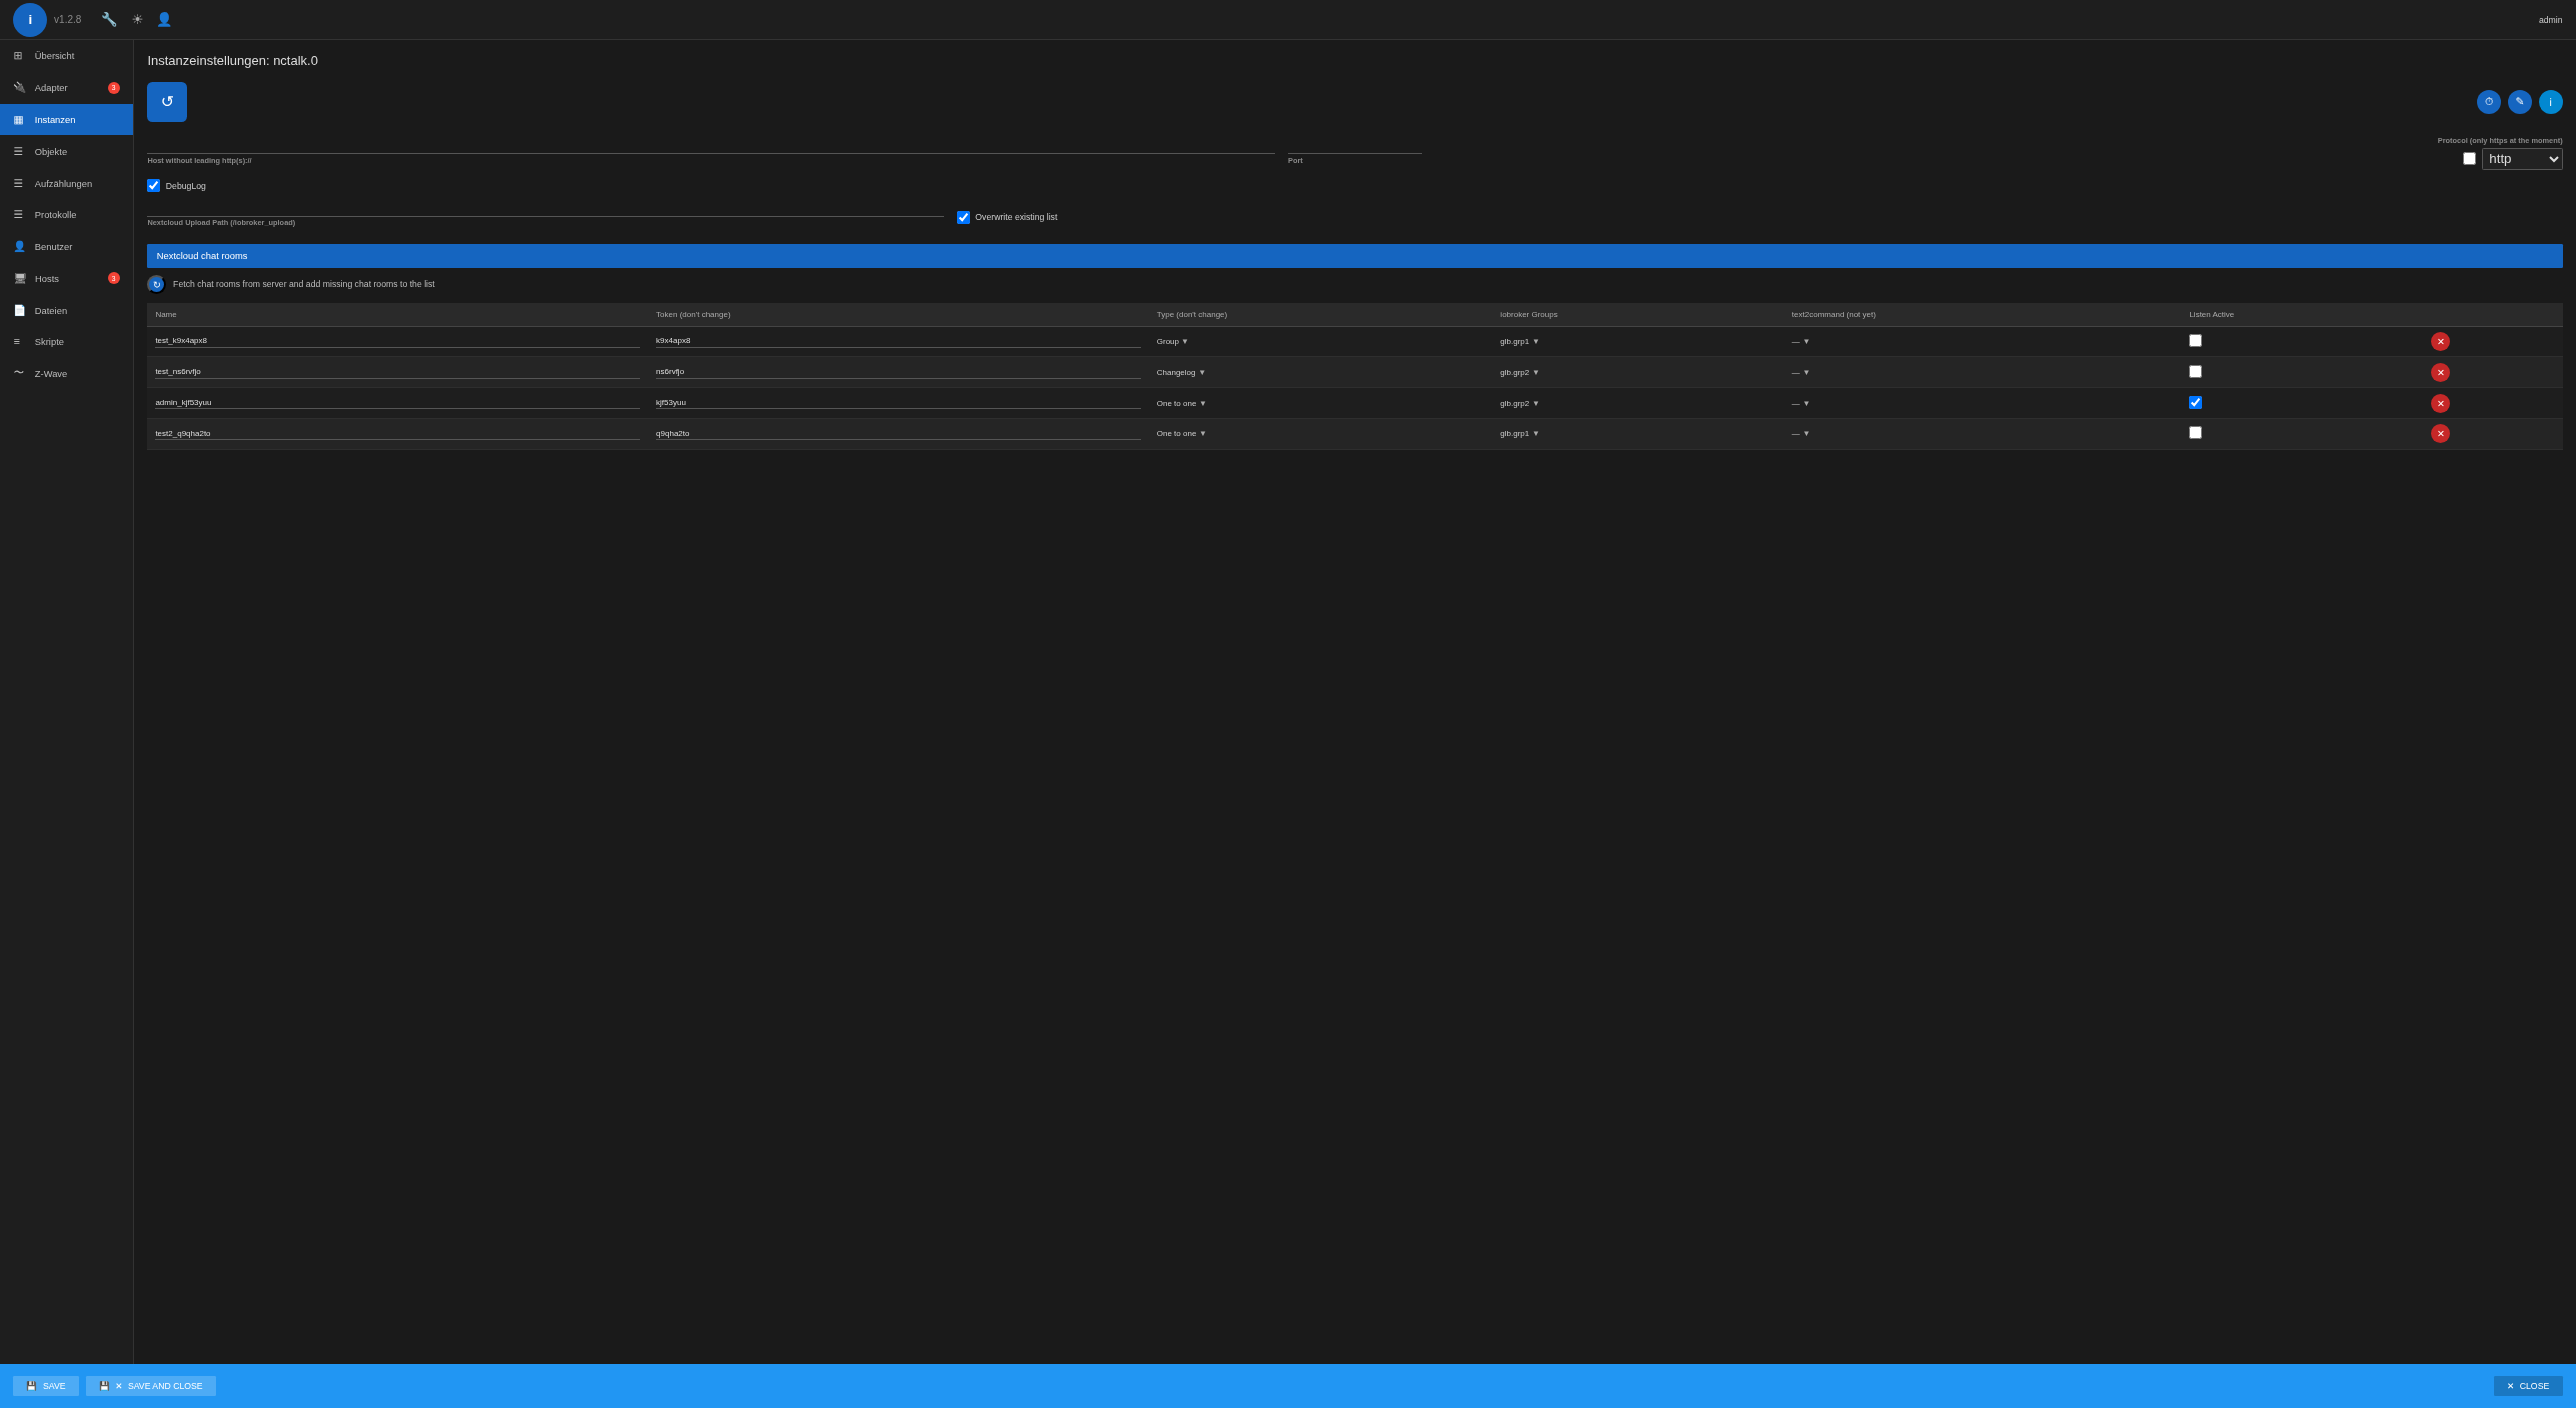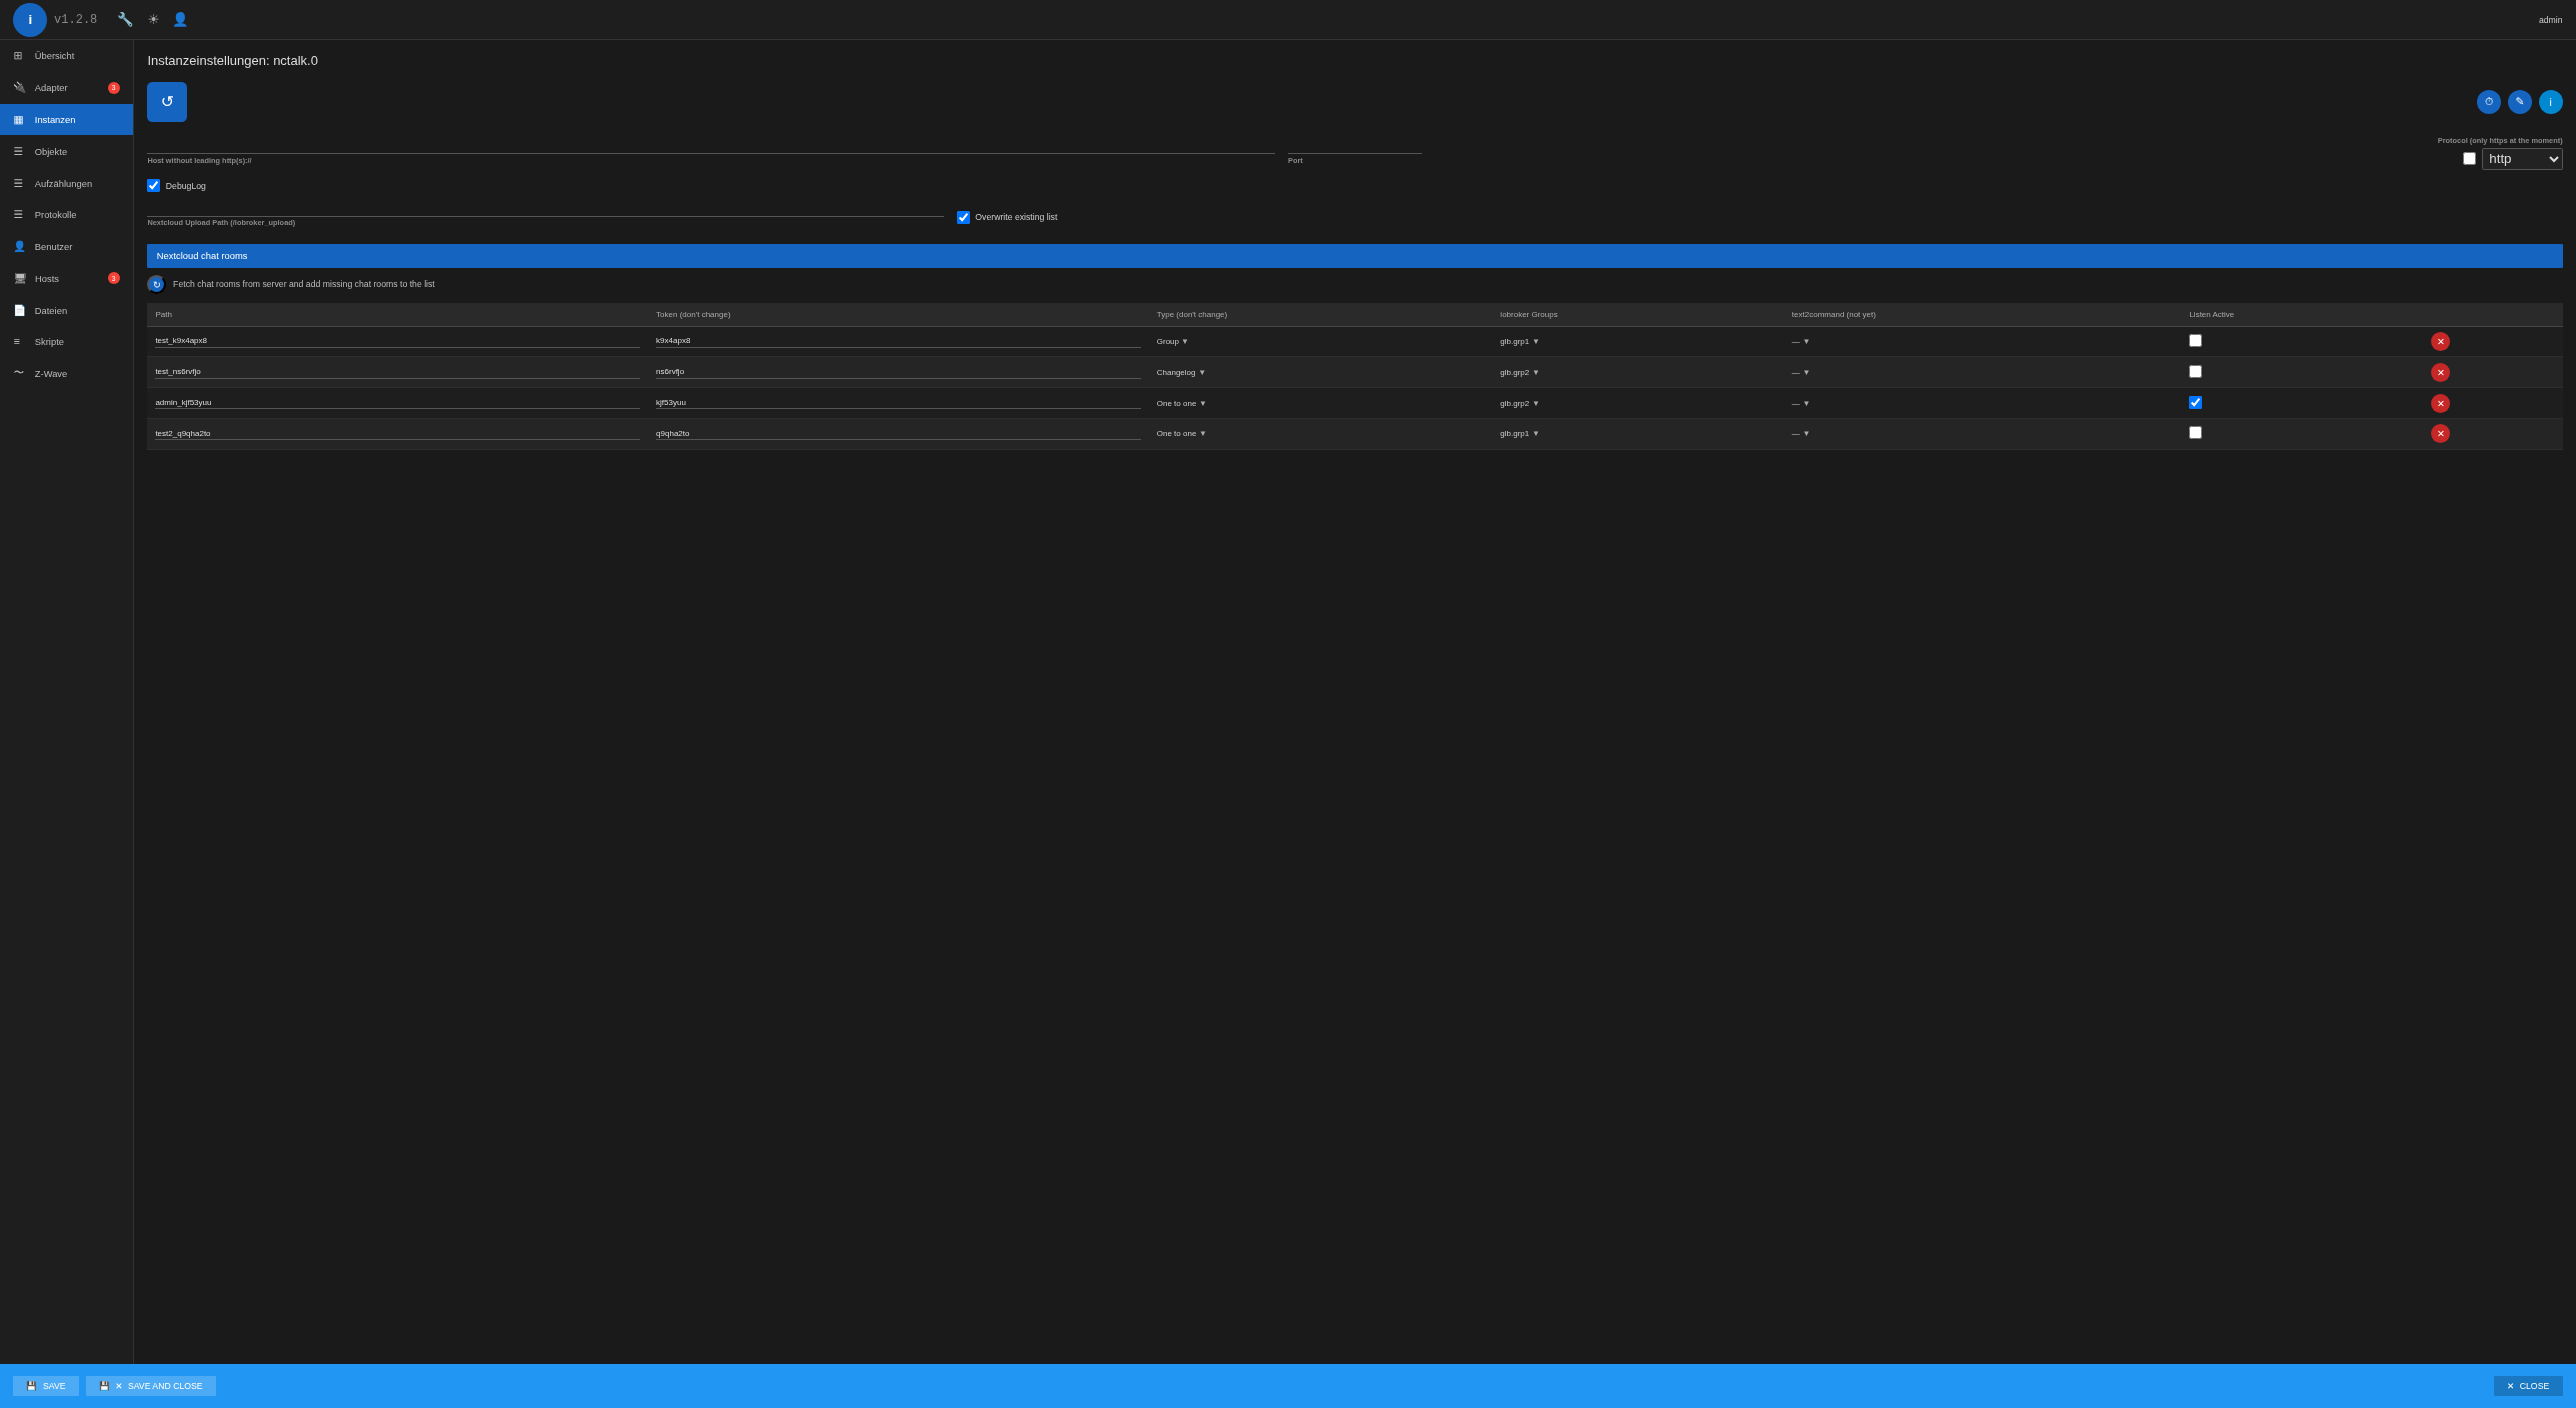--- a/index.html
+++ b/index.html
@@ -18,21 +18,21 @@
       z-index: 100;
     }
     .topbar-logo {
       width: 34px; height: 34px;
       background: #1565c0;
       border-radius: 50%;
       display: flex; align-items: center; justify-content: center;
       color: white; font-weight: bold; font-size: 13.4px;
       margin-right: 6.7px;
     }
-    .topbar-version { color: #888; font-size: 12px; margin-right: 20px; font-family: Liberation Mono, monospace; }
+    .topbar-version { color: #888; font-size: 10px; margin-right: 20px; }
     .topbar-icons { display: flex; gap: 13.4px; }
     .topbar-icon { color: #aaa; font-size: 13.4px; cursor: pointer; }
     .topbar-right { margin-left: auto; display: flex; align-items: flex-start; gap: 6.7px; }
 
     
     .sidebar {
       background: #1e1e1e;
       width: 134px;
       position: fixed;
       top: 40px; left: 0; bottom: 0;
@@ -382,21 +382,21 @@
   <div class="section-header">Nextcloud chat rooms</div>
 
   <div class="fetch-bar">
     <button class="fetch-icon">↻</button>
     <span>Fetch chat rooms from server and add missing chat rooms to the list</span>
   </div>
 
   <table class="data-table">
     <thead>
       <tr>
-        <th>Path</th>
+        <th>Name</th>
         <th>Token (don't change)</th>
         <th>Type (don't change)</th>
         <th>iobroker Groups</th>
         <th>text2command (not yet)</th>
         <th>Listen Active</th>
         <th></th>
       </tr>
     </thead>
     <tbody id="table-body">
     <tr>

